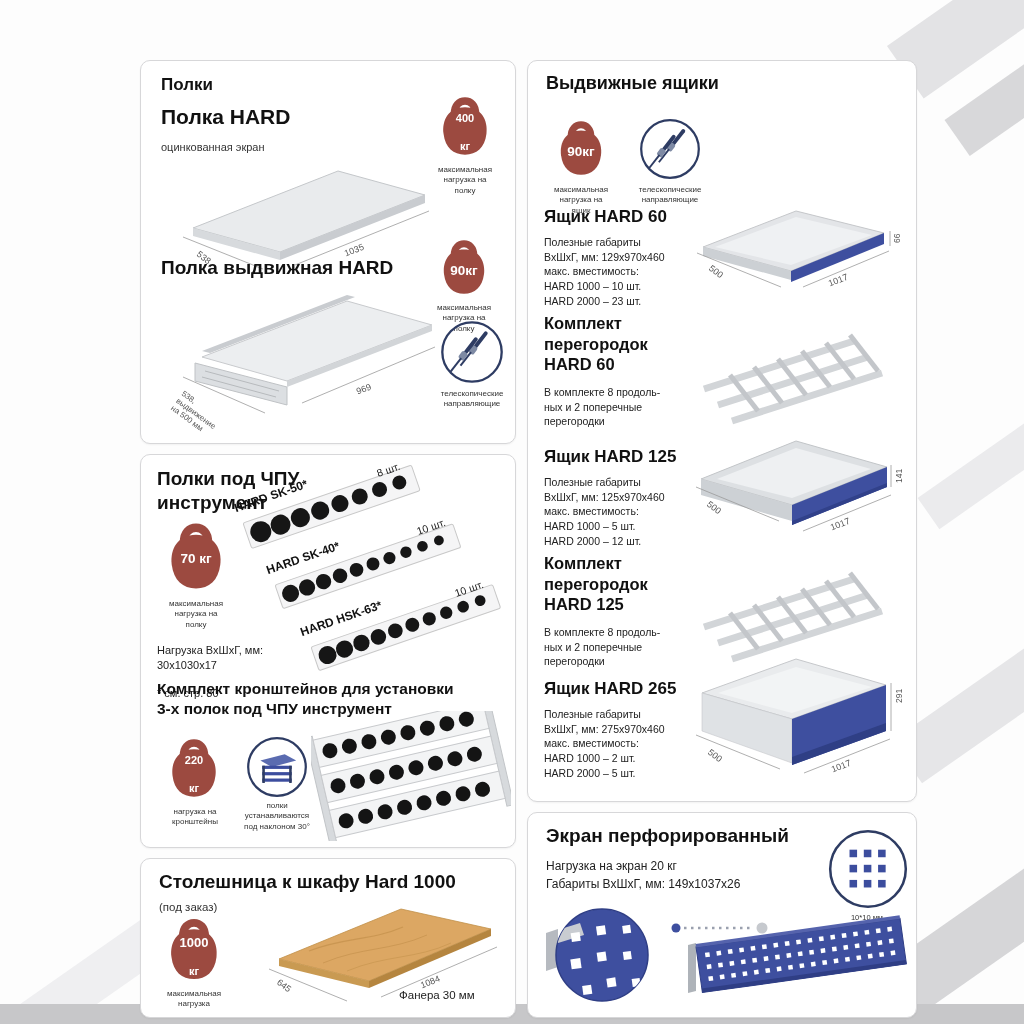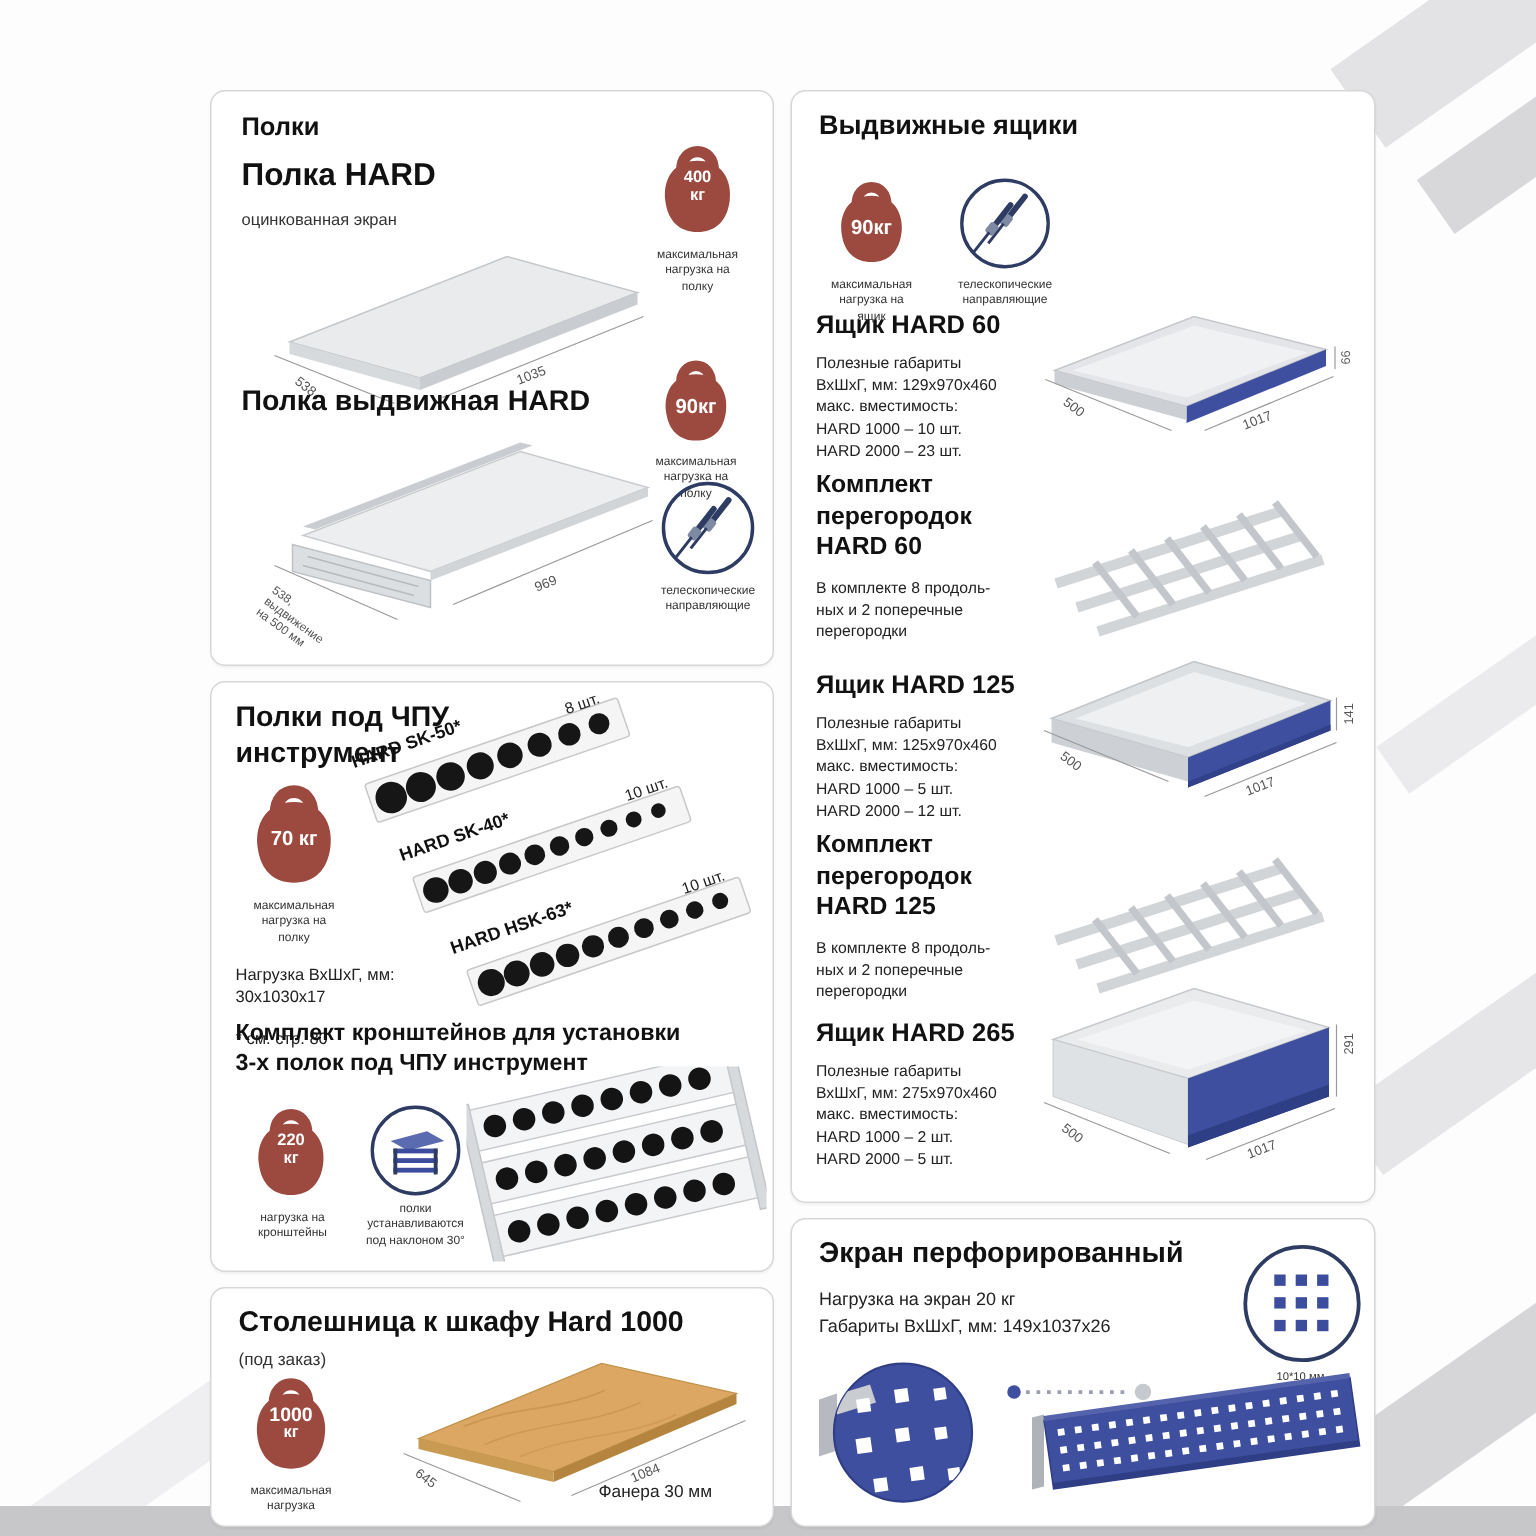--- a/index.html
+++ b/index.html
@@ -16,21 +16,21 @@
   .card-title{font-weight:700;color:#111;}
   .spec{font-size:10.5px;color:#222;line-height:1.4;white-space:pre-line;}
   .dim{position:absolute;font-size:9px;color:#555;white-space:pre-line;line-height:1.15;transform-origin:left top;}
   .kb{position:absolute;}
   .kb svg{width:100%;height:100%;display:block;}
   .kb-label{position:absolute;left:4%;right:4%;top:33%;text-align:center;color:#fff;font-weight:700;line-height:1;}
   .kb.one .kb-label{top:45%;}
   .kb-v{display:block;font-size:11px;}
   .kb.small .kb-v{font-size:13px;}
   .kb.one .kb-v{font-size:13.5px;}
-  .kb-u{display:block;font-size:11px;margin-top:1px;}
+  .kb-u{display:block;font-size:11px;margin-top:17px;}
   .cap{position:absolute;text-align:center;font-size:8px;color:#333;white-space:pre-line;line-height:1.3;}
   .circ svg{width:100%;height:100%;display:block;}
   .rk{position:absolute;font-weight:700;font-size:12px;color:#111;transform:rotate(-19deg);
       transform-origin:left bottom;white-space:nowrap;}
   .rkq{font-weight:400;font-size:10.5px;color:#222;}
   .illus{position:absolute;}
   .illus svg{width:100%;height:100%;display:block;}
 </style>
 </head>
 <body>

